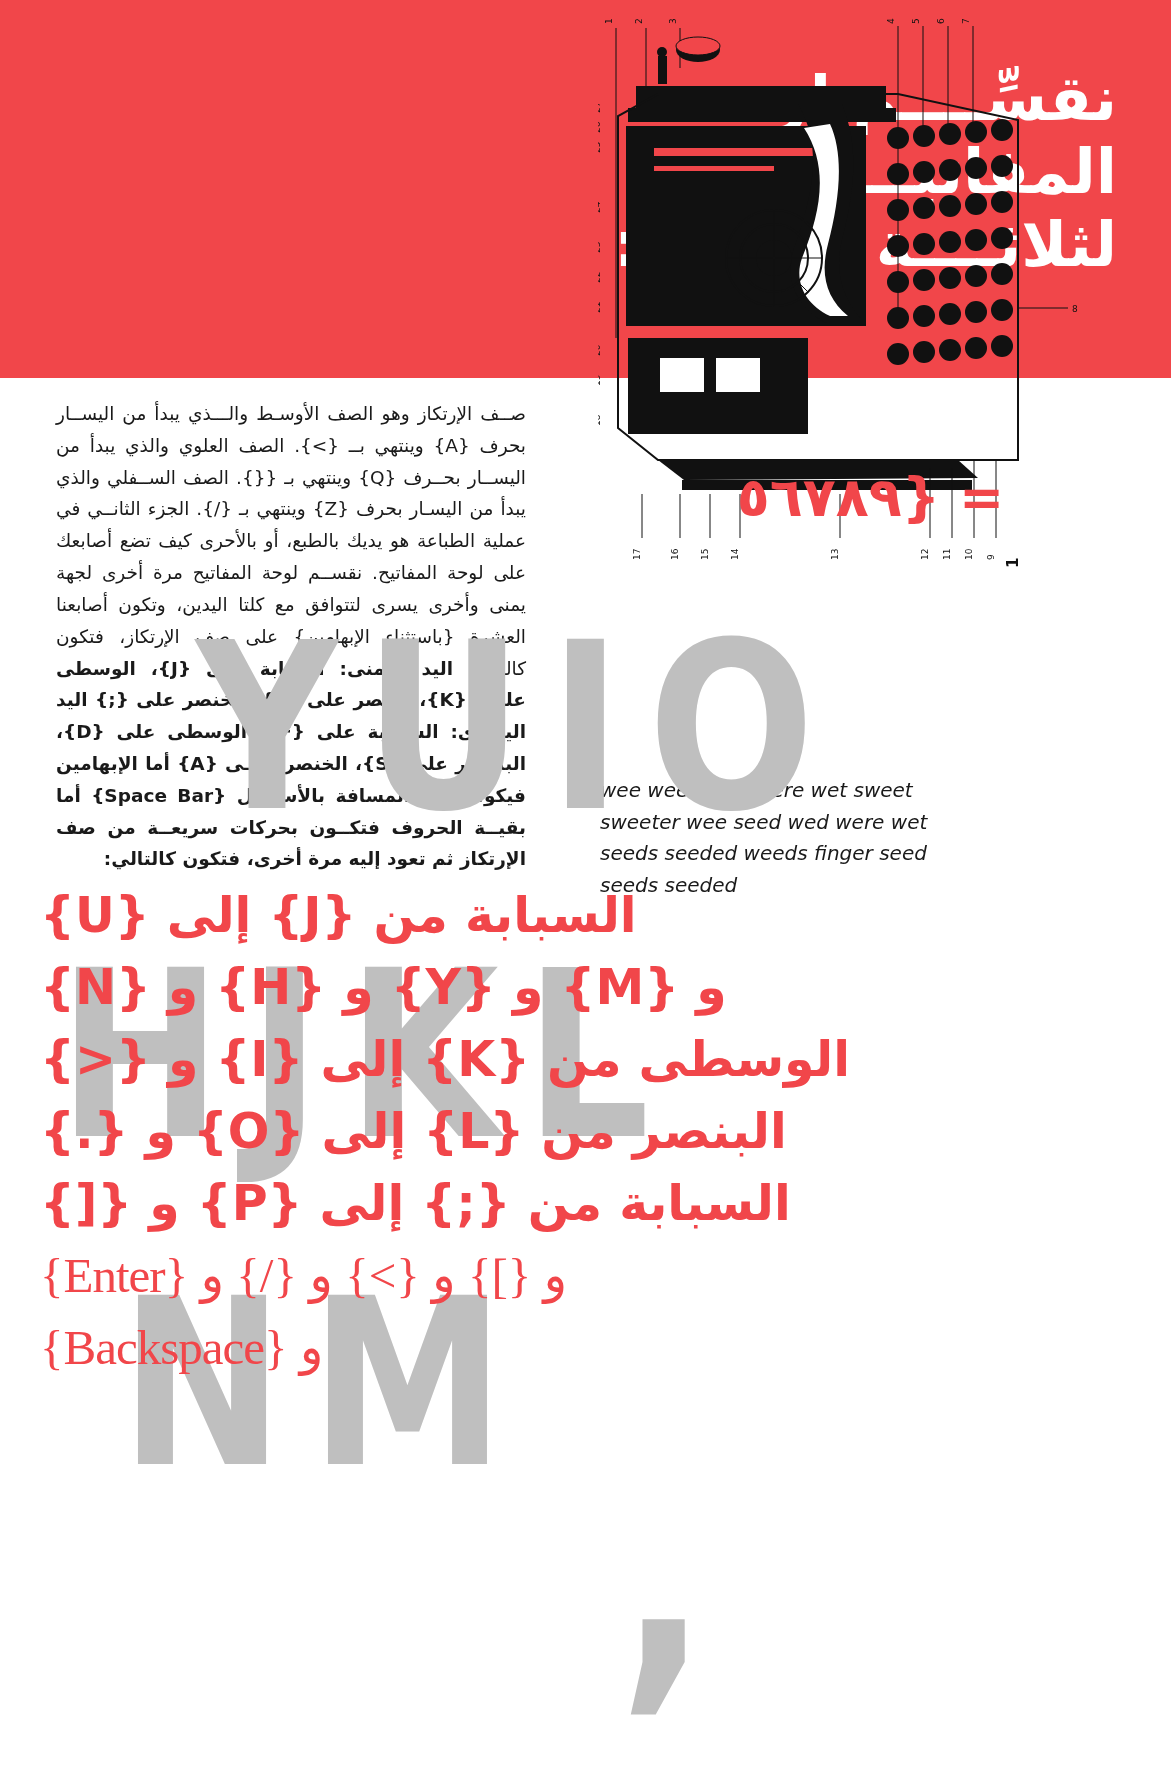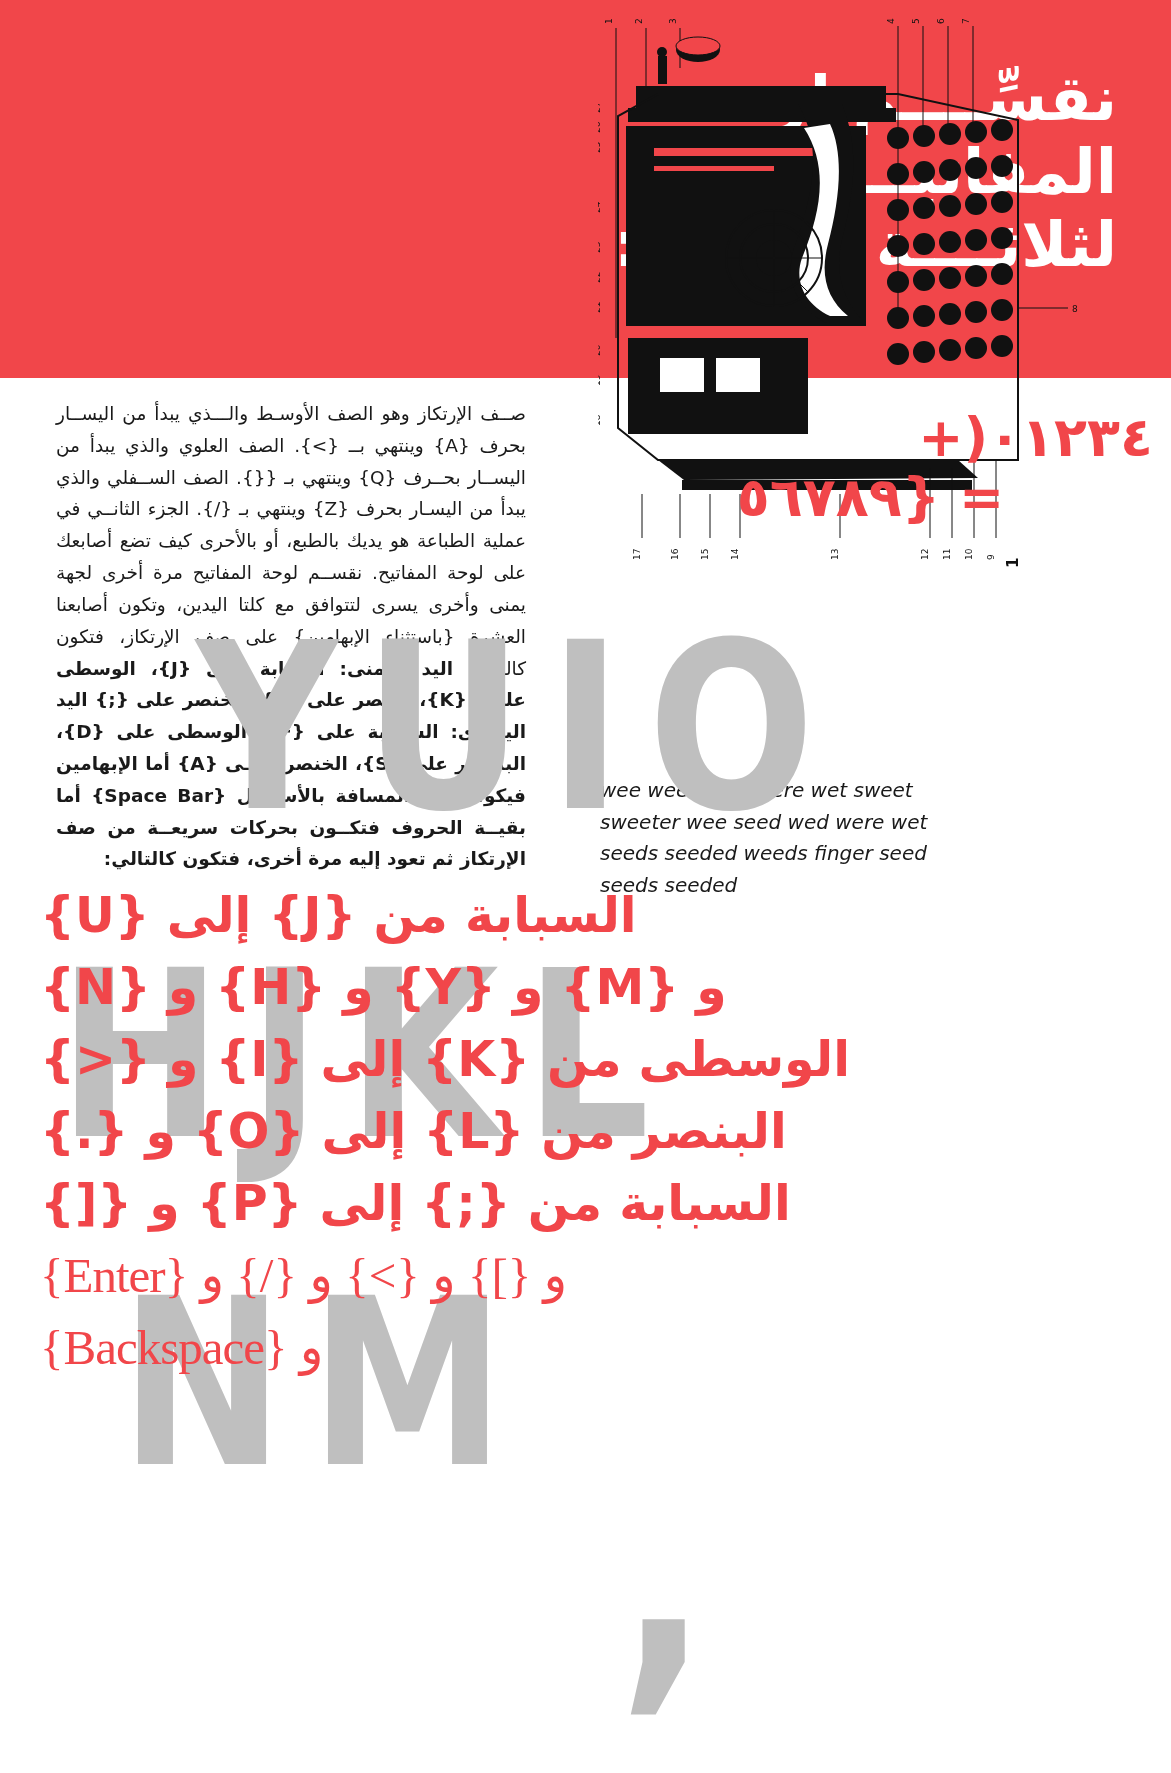--- a/index.html
+++ b/index.html
@@ -301,21 +301,20 @@
         <line x1="142" y1="486" x2="142" y2="530"></line>
         <line x1="242" y1="486" x2="242" y2="530"></line>
         <line x1="332" y1="460" x2="332" y2="530"></line>
         <line x1="354" y1="460" x2="354" y2="530"></line>
         <line x1="376" y1="452" x2="376" y2="530"></line>
         <line x1="398" y1="452" x2="398" y2="530"></line>
       </g>
       <text x="420" y="560" fill="#111" font-family="DejaVu Sans, sans-serif" font-size="15" font-weight="bold" transform="rotate(-90 420 560)">1</text>
     </svg>
 
-    <div class="numerals num-row1">٠١٢٣٤(+</div>
     <div class="numerals num-row2">= {٥٦٧٨٩</div>
   </div>
 
   <div class="arabic-body">
     <span>صــف الإرتكاز وهو الصف الأوسـط والـــذي يبدأ من اليســار بحرف {A} وينتهي بــ {&gt;}. الصف العلوي والذي يبدأ من اليســار بحــرف {Q} وينتهي بـ {{}. الصف الســفلي والذي يبدأ من اليسـار بحرف {Z} وينتهي بـ {/}. الجزء الثانــي في عملية الطباعة هو يديك بالطبع، أو بالأحرى كيف تضع أصابعك على لوحة المفاتيح. نقســم لوحة المفاتيح مرة أخرى لجهة يمنى وأخرى يسرى لتتوافق مع كلتا اليدين، وتكون أصابعنا العشرة {باستثناء الإبهامين} على صف الإرتكاز، فتكون كالتالي:</span>
     <span class="bold">اليد اليمنى: السبابة على {J}، الوسطى علــى {K}، البنصر على {L}، الخنصر على {;} اليد اليسرى: السـبابة على {F}، الوسطى على {D}، البنصــر على {S}، الخنصر علــى {A} أما الإبهامين فيكونا على المسافة بالأســفل {Space Bar} أما بقيــة الحروف فتكــون بحركات سريعــة من صف الإرتكاز ثم تعود إليه مرة أخرى، فتكون كالتالي:</span>
   </div>
 
   <div class="caption">
   </div>

